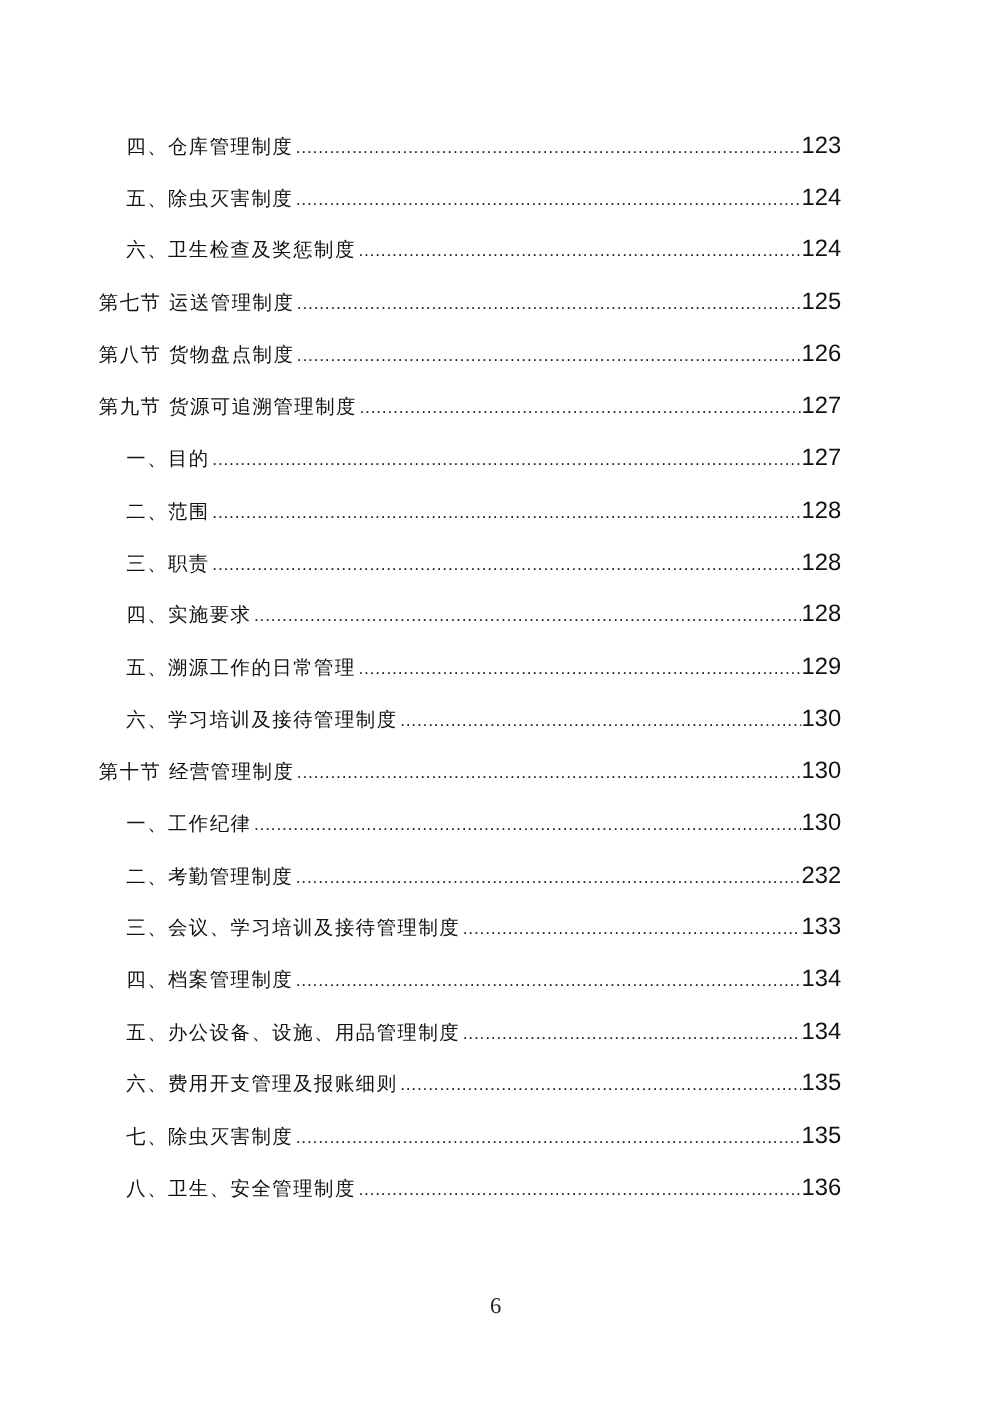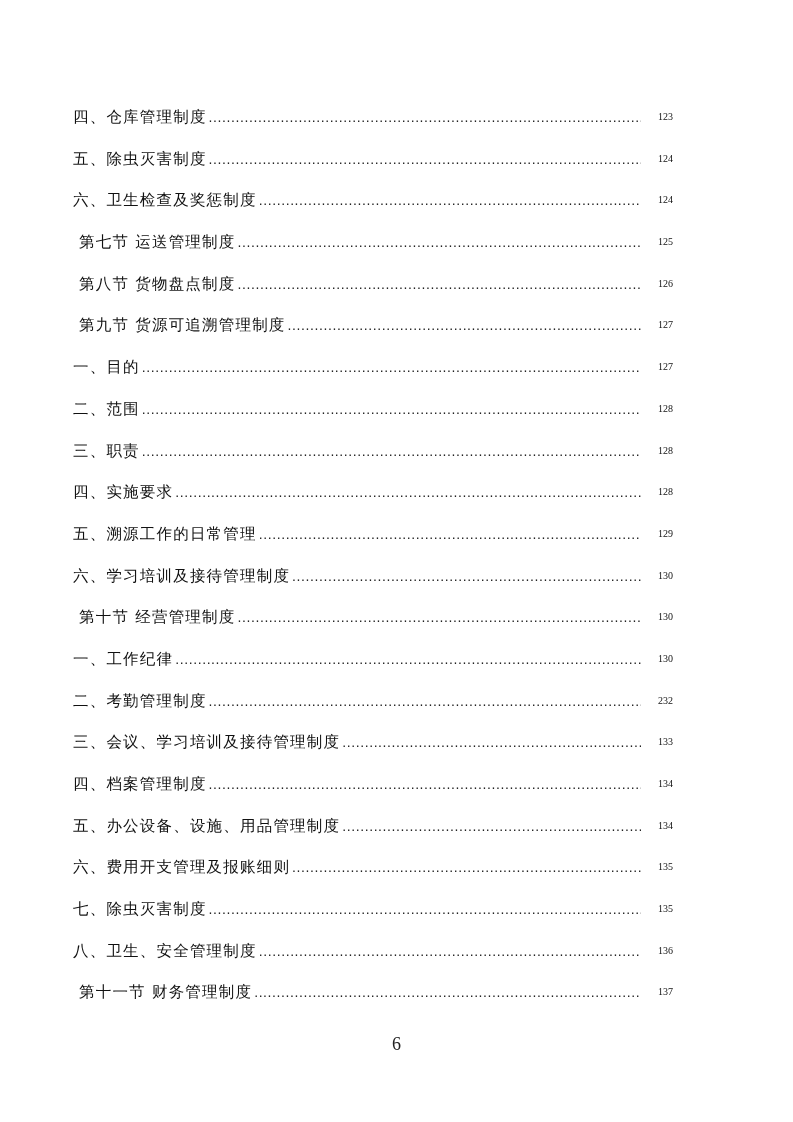--- a/index.html
+++ b/index.html
@@ -29,37 +29,37 @@
       font-size: 15.5px;
       line-height: 24px;
     }
     .toc-row .title {
       white-space: nowrap;
       letter-spacing: 1.2px;
       padding-right: 2px;
       background: #fff;
     }
     .toc-row.level-1 .title { margin-left: 79px; }
-    .toc-row.level-2 .title { margin-left: 73px; }
+    .toc-row.level-2 .title { margin-left: 101px; }
     .toc-row .leader {
       flex: 1;
       overflow: hidden;
       white-space: nowrap;
       font-family: "Liberation Sans", sans-serif;
       font-size: 14px;
       letter-spacing: 0.6px;
       color: #222;
       line-height: 24px;
     }
     .toc-row .leader::before {
       content: "....................................................................................................................................................................................................................";
     }
     .toc-row .page {
-      font-family: Liberation Serif, serif;
-      font-size: 10px;
+      font-family: Liberation Sans, sans-serif;
+      font-size: 19px;
       width: 32px;
       margin-right: 120px;
       text-align: right;
       color: #111;
     }
     .page-number {
       position: absolute;
       top: 1034px;
       left: 0;
       width: 793px;
@@ -171,20 +171,15 @@
   <div class="toc-row level-2">
     <span class="title">七、除虫灭害制度</span>
     <span class="leader"></span>
     <span class="page">135</span>
   </div>
   <div class="toc-row level-2">
     <span class="title">八、卫生、安全管理制度</span>
     <span class="leader"></span>
     <span class="page">136</span>
   </div>
-  <div class="toc-row level-1">
-    <span class="title">第十一节  财务管理制度</span>
-    <span class="leader"></span>
-    <span class="page">137</span>
-  </div>
 </div>
 
 <div class="page-number">6</div>
 
 </body></html>

